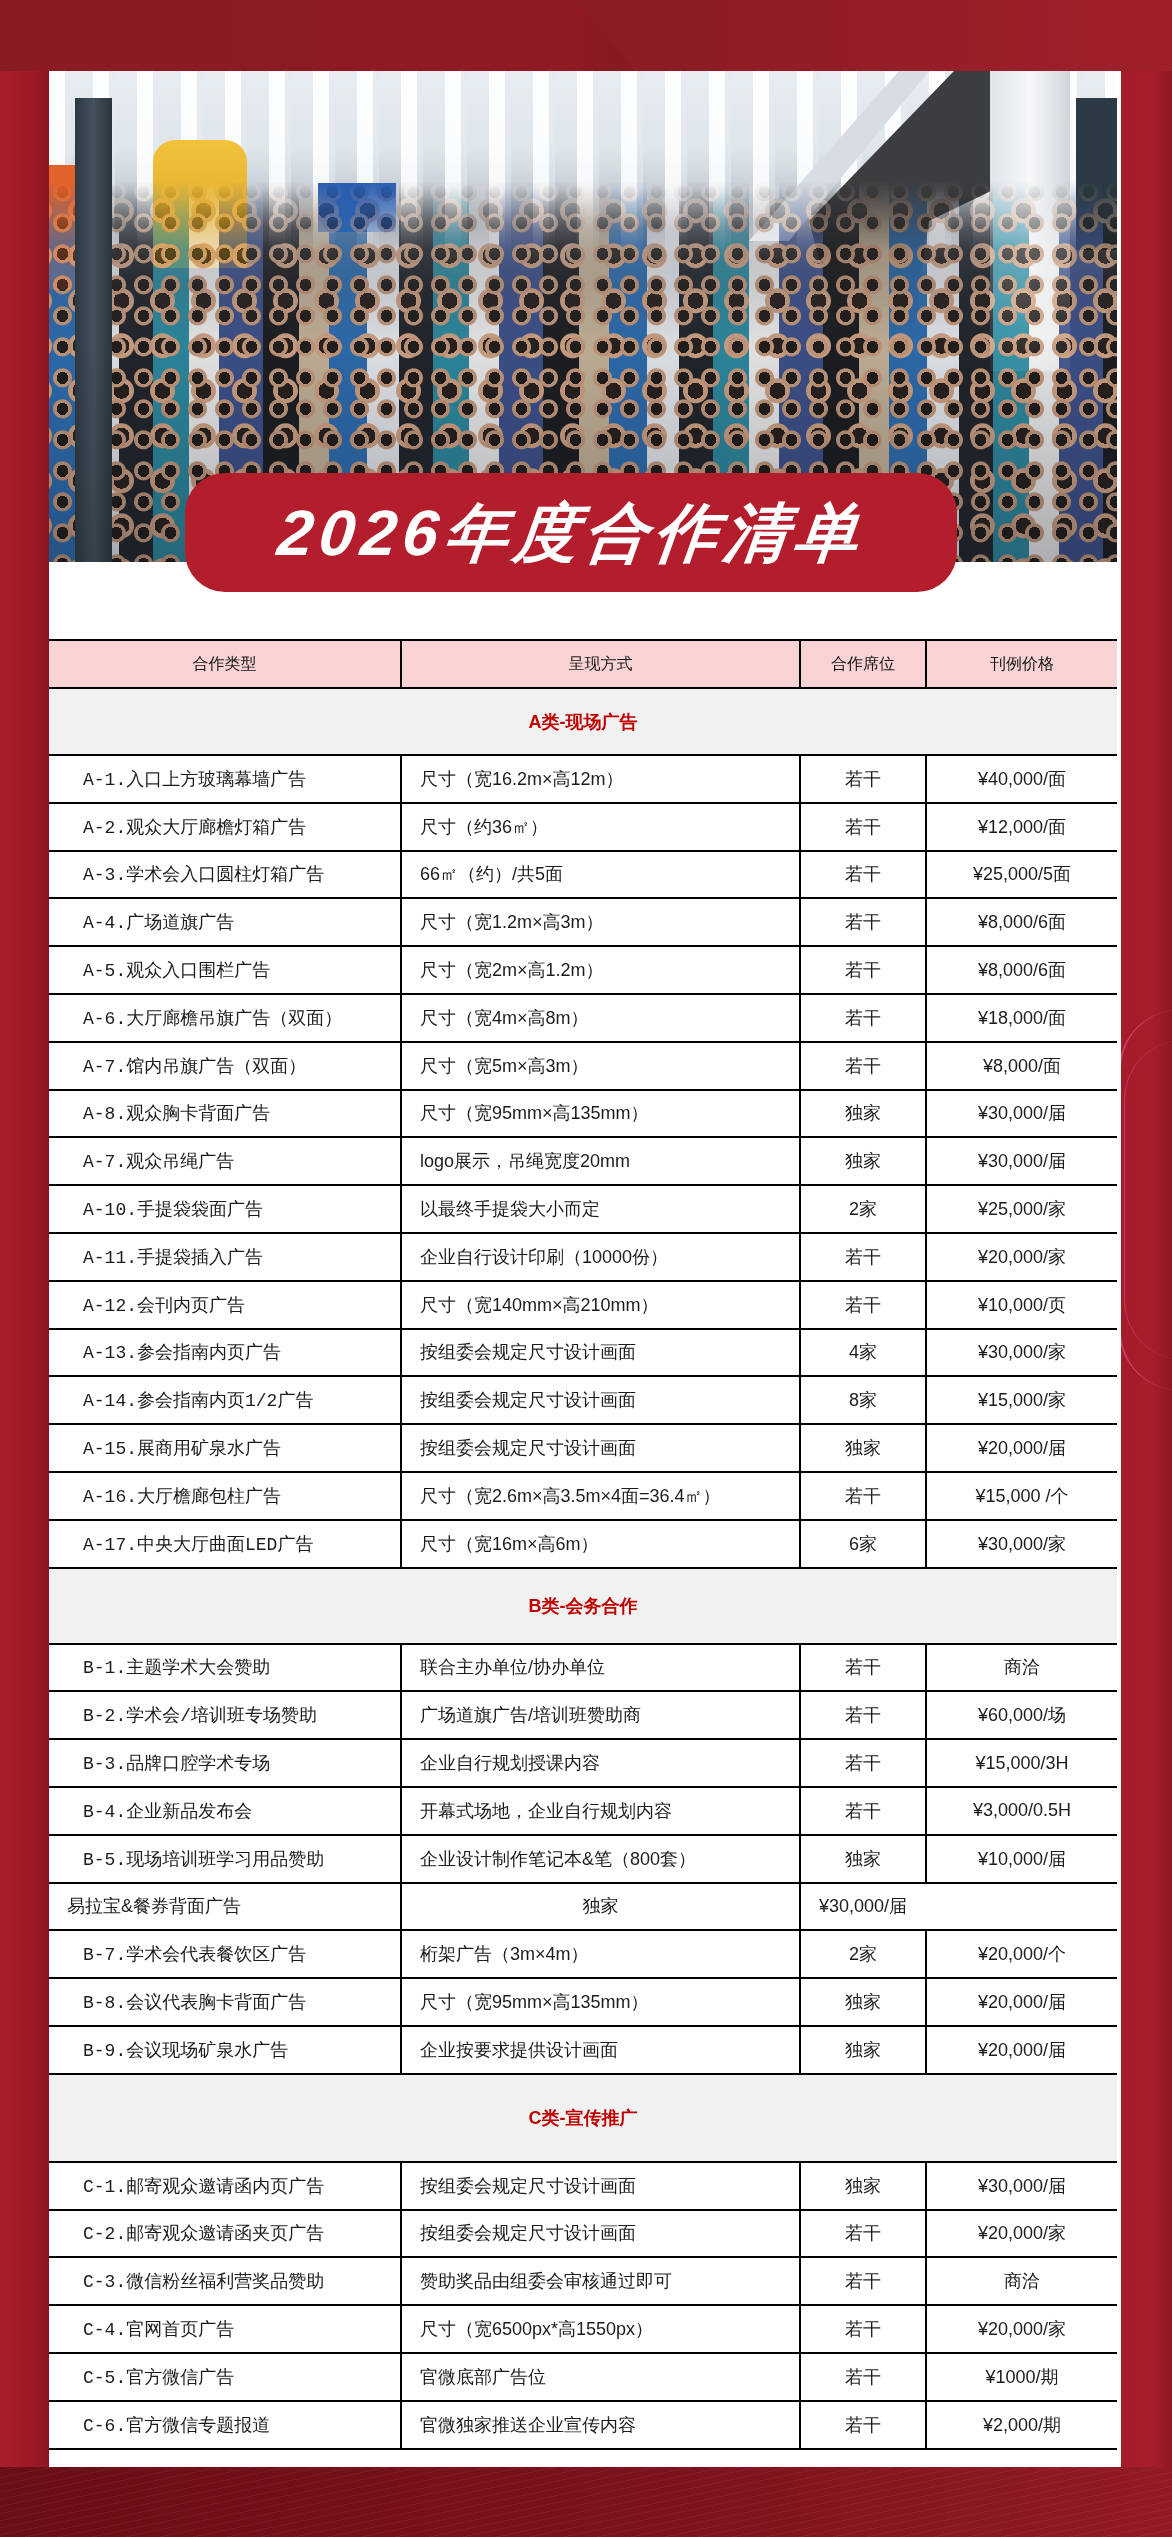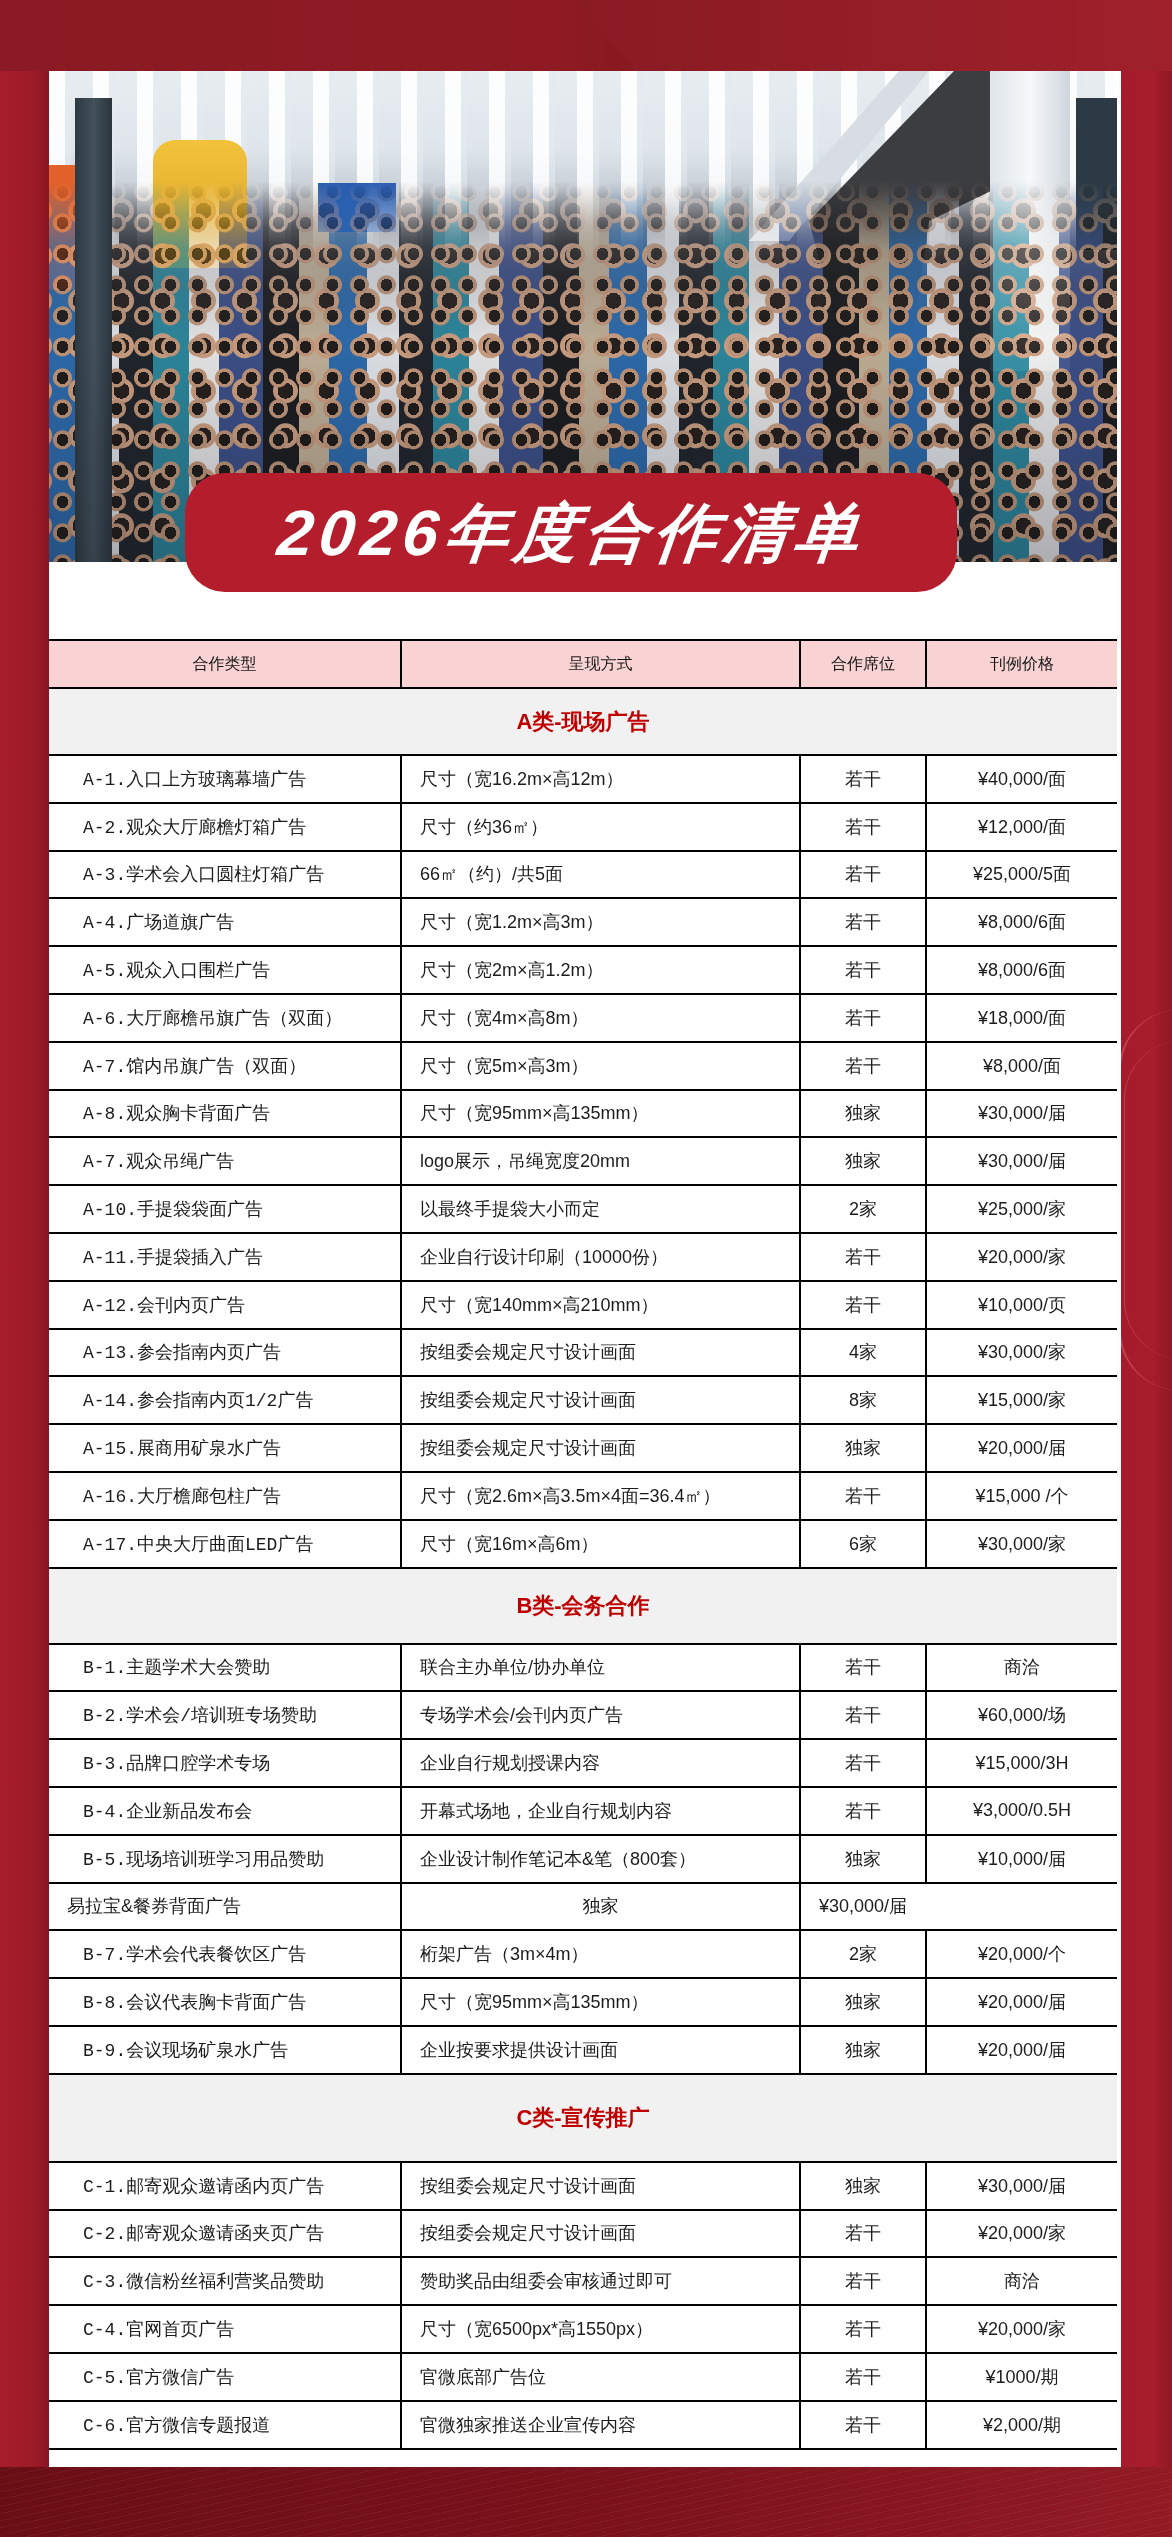--- a/index.html
+++ b/index.html
@@ -77,21 +77,21 @@
     border-top:2.5px solid var(--line);}
   .row.header{height:48px;background:var(--header-bg);}
   .cell{display:flex;align-items:center;font-size:18px;color:#1c1c1c;white-space:nowrap;overflow:hidden;}
   .cell + .cell{border-left:2px solid var(--line);}
   .row.header .cell{justify-content:center;font-size:16px;font-weight:normal;color:#161616;}
   .c1{padding-left:34px;font-family:Liberation Mono, monospace;}
   .c2{padding-left:18px;}
   .c3,.c4{justify-content:center;}
   .section-title{box-sizing:border-box;border-top:2.5px solid var(--line);background:var(--section-bg);
     display:flex;align-items:center;justify-content:center;color:var(--section-title);
-    font-size:22px;font-weight:bold;}
+    font-size:18px;font-weight:bold;}
 </style>
 </head>
 <body>
 
 <div class="bg-left"></div>
 <div class="bg-right"></div>
 <div class="bg-top"></div>
 <div class="bg-wedge"></div>
 <div class="bg-bottom"></div>
 <div class="bg-streak"></div>
@@ -230,21 +230,21 @@
   </div>
         <div class="section-title" style="height: 76px;">B类-会务合作</div>
         <div class="row">
     <div class="cell c1">B-1.主题学术大会赞助</div>
     <div class="cell c2">联合主办单位/协办单位</div>
     <div class="cell c3">若干</div>
     <div class="cell c4">商洽</div>
   </div>
         <div class="row">
     <div class="cell c1">B-2.学术会/培训班专场赞助</div>
-    <div class="cell c2">专场学术会/会刊内页广告</div>
+    <div class="cell c2">广场道旗广告/培训班赞助商</div>
     <div class="cell c3">若干</div>
     <div class="cell c4">¥60,000/场</div>
   </div>
         <div class="row">
     <div class="cell c1">B-3.品牌口腔学术专场</div>
     <div class="cell c2">企业自行规划授课内容</div>
     <div class="cell c3">若干</div>
     <div class="cell c4">¥15,000/3H</div>
   </div>
         <div class="row">

